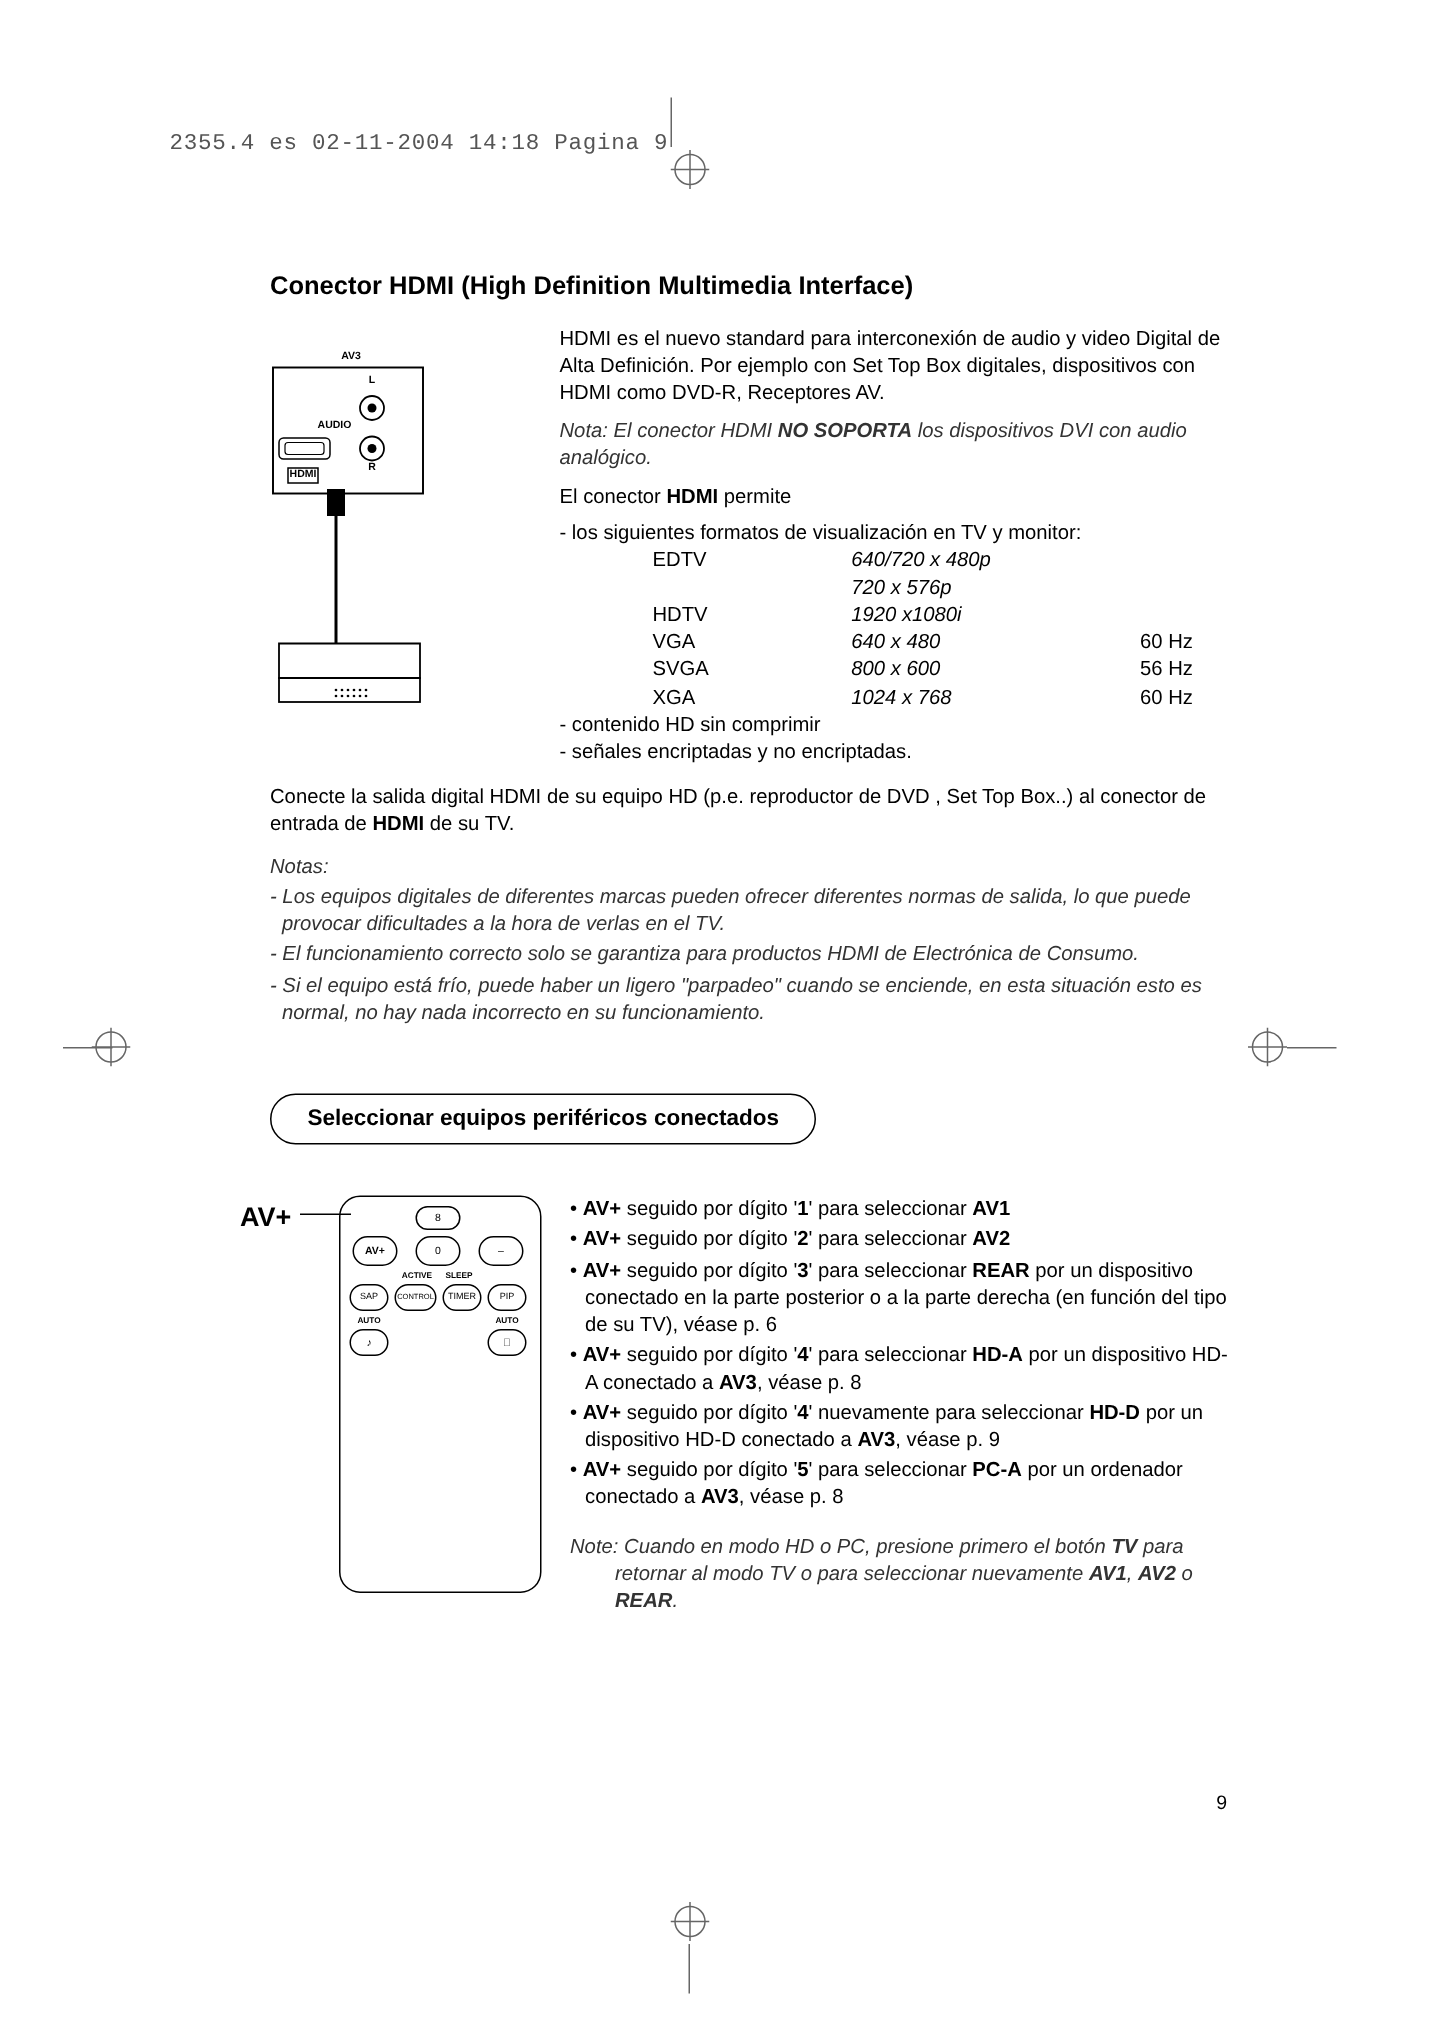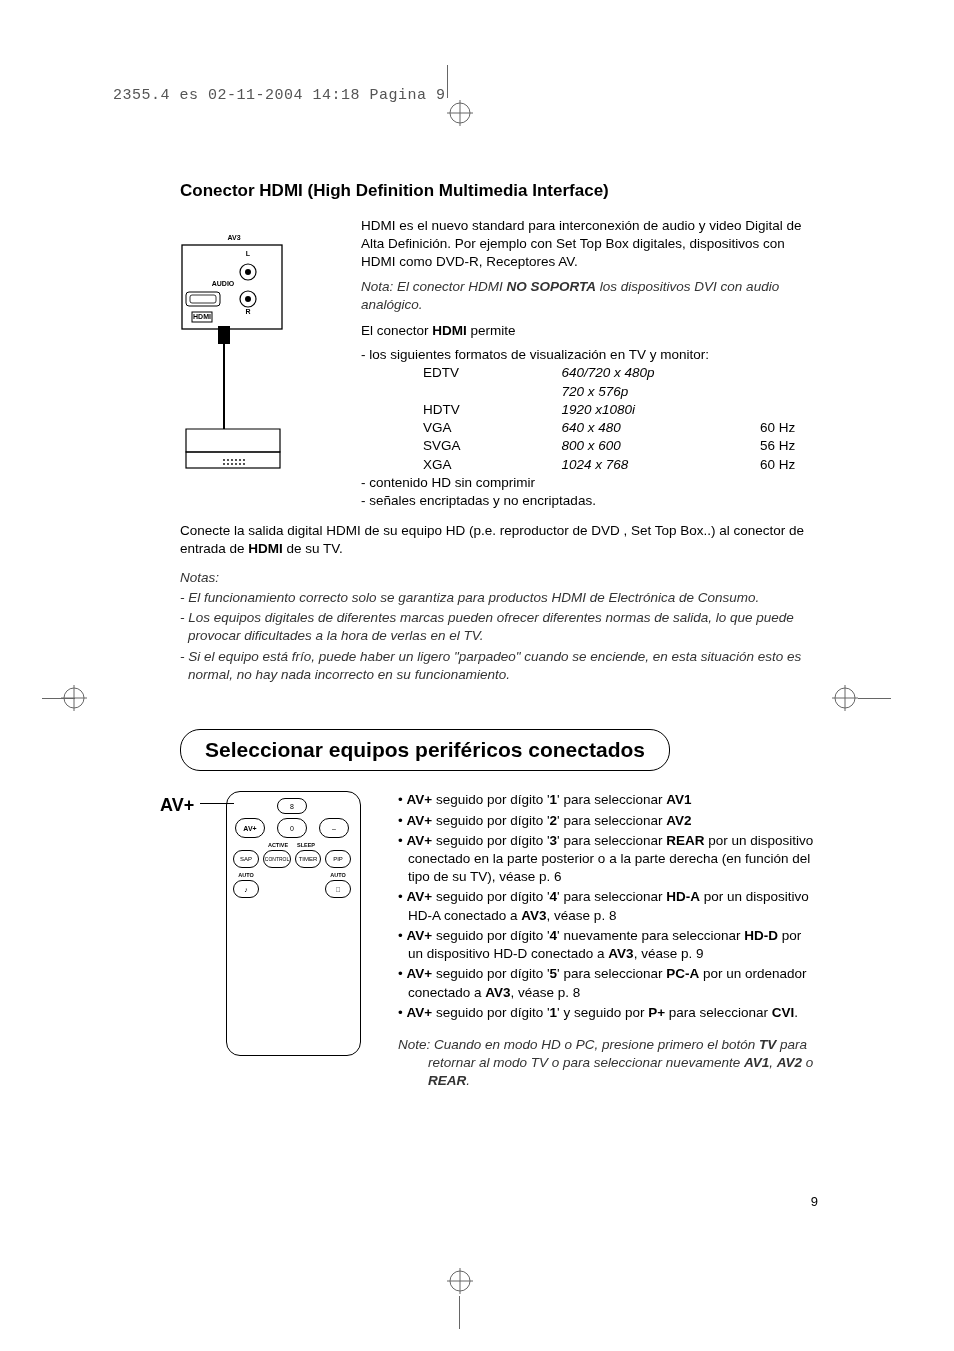--- a/index.html
+++ b/index.html
@@ -30,21 +30,21 @@
     position: absolute;
     left: 180px;
     top: 180px;
     width: 640px;
   }
   h1.sec-title {
     font-weight: bold;
     font-size: 17px;
     margin-bottom: 14px;
   }
-  .hdmi-row { display: flex; gap: 16px; }
+  .hdmi-row { display: flex; gap: 28px; }
   .diagram {
     flex: 0 0 165px;
     height: 255px;
     position: relative;
   }
   .diagram svg { position:absolute; top:0; left:0; }
   .hdmi-text { flex: 1; }
   .italic { font-style: italic; color: #333; }
   p { margin-bottom: 6px; }
   .format-table { margin-left: 62px; }
@@ -55,23 +55,23 @@
   .below-hdmi { margin-top: 6px; }
   .notes { margin-top: 10px; }
   .notes p { font-style: italic; color:#333; margin-bottom:2px; }
   .section2 { margin-top: 45px; }
   .pill-title {
     display:inline-block;
     border: 1.5px solid #000;
     border-radius: 20px;
     padding: 6px 24px;
     font-weight: bold;
-    font-size: 21px;
-  }
-  .periph-row { display:flex; gap: 18px; margin-top: 20px; }
+    font-size: 15px;
+  }
+  .periph-row { display:flex; margin-top: 34px; }
   .remote-col { flex: 0 0 200px; position: relative; }
   .avplus-label {
     font-weight: bold;
     font-size: 18px;
     position:absolute;
     left:-20px; top: 2px;
   }
   .avplus-line {
     position:absolute;
     left: 20px; top: 12px;
@@ -240,22 +240,22 @@
       <p>- señales encriptadas y no encriptadas.</p>
     </div>
   </div>
 
   <div class="below-hdmi">
     <p>
       <span>Conecte la salida digital HDMI de su equipo HD (p.e. reproductor de DVD , Set Top Box..) al conector de entrada de </span><b>HDMI</b><span> de su TV.</span>
     </p>
     <div class="notes">
       <p>Notas:</p>
+      <p style="padding-left:8px;text-indent:-8px">- Los equipos digitales de diferentes marcas pueden ofrecer diferentes normas de salida, lo que puede provocar dificultades a la hora de verlas en el TV.</p>
       <p>- El funcionamiento correcto solo se garantiza para productos HDMI de Electrónica de Consumo.</p>
-      <p style="padding-left:8px;text-indent:-8px">- Los equipos digitales de diferentes marcas pueden ofrecer diferentes normas de salida, lo que puede provocar dificultades a la hora de verlas en el TV.</p>
       <p style="padding-left:8px;text-indent:-8px">- Si el equipo está frío, puede haber un ligero "parpadeo" cuando se enciende, en esta situación esto es normal, no hay nada incorrecto en su funcionamiento.</p>
     </div>
   </div>
 
   <div class="section2">
     <div class="pill-title">Seleccionar equipos periféricos conectados</div>
 
     <div class="periph-row">
       <div class="remote-col">
         <div class="avplus-label">AV+</div>
@@ -285,21 +285,20 @@
       </div>
 
       <div class="periph-text">
         <ul>
           <li><b>AV+</b><span> seguido por dígito '</span><b>1</b><span>' para seleccionar </span><b>AV1</b></li>
           <li><b>AV+</b><span> seguido por dígito '</span><b>2</b><span>' para seleccionar </span><b>AV2</b></li>
           <li><b>AV+</b><span> seguido por dígito '</span><b>3</b><span>' para seleccionar </span><b>REAR</b><span> por un dispositivo conectado en la parte posterior o a la parte derecha (en función del tipo de su TV), véase p. 6</span></li>
           <li><b>AV+</b><span> seguido por dígito '</span><b>4</b><span>' para seleccionar </span><b>HD-A</b><span> por un dispositivo HD-A conectado a </span><b>AV3</b><span>, véase p. 8</span></li>
           <li><b>AV+</b><span> seguido por dígito '</span><b>4</b><span>' nuevamente para seleccionar </span><b>HD-D</b><span> por un dispositivo HD-D conectado a </span><b>AV3</b><span>, véase p. 9</span></li>
           <li><b>AV+</b><span> seguido por dígito '</span><b>5</b><span>' para seleccionar </span><b>PC-A</b><span> por un ordenador conectado a </span><b>AV3</b><span>, véase p. 8</span></li>
-          <li><b>AV+</b><span> seguido por dígito '</span><b>1</b><span>' y seguido por </span><b>P+</b><span> para seleccionar </span><b>CVI</b><span>.</span></li>
         </ul>
         <p class="italic" style="margin-top:14px; padding-left:30px; text-indent:-30px;">
           <span>Note: Cuando en modo HD o PC, presione primero el botón </span><b>TV</b><span> para retornar al modo TV o para seleccionar nuevamente </span><b>AV1</b><span>, </span><b>AV2</b><span> o </span><b>REAR</b><span>.</span>
         </p>
       </div>
     </div>
   </div>
 
 </div>
 

